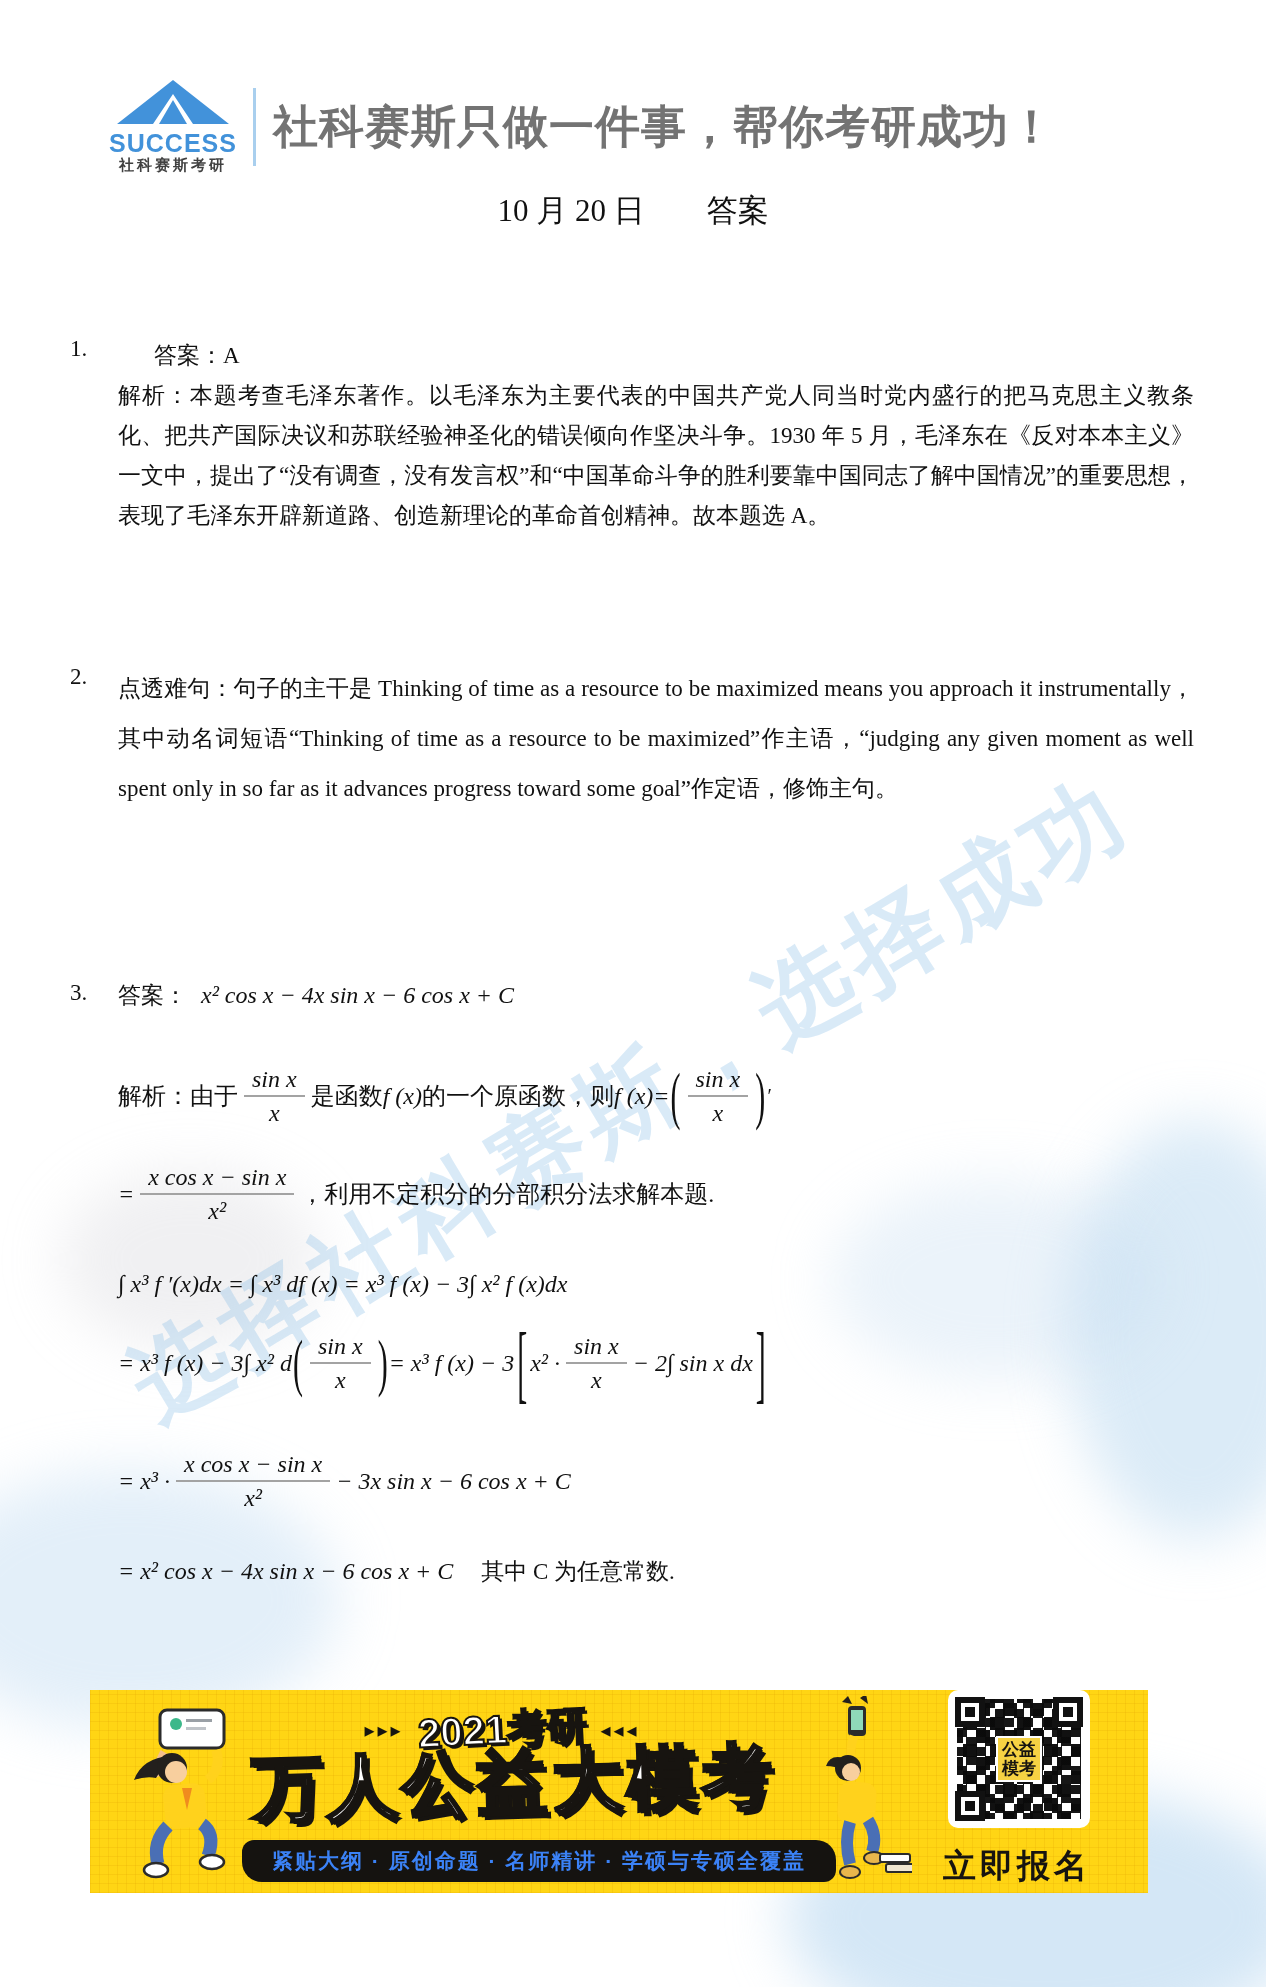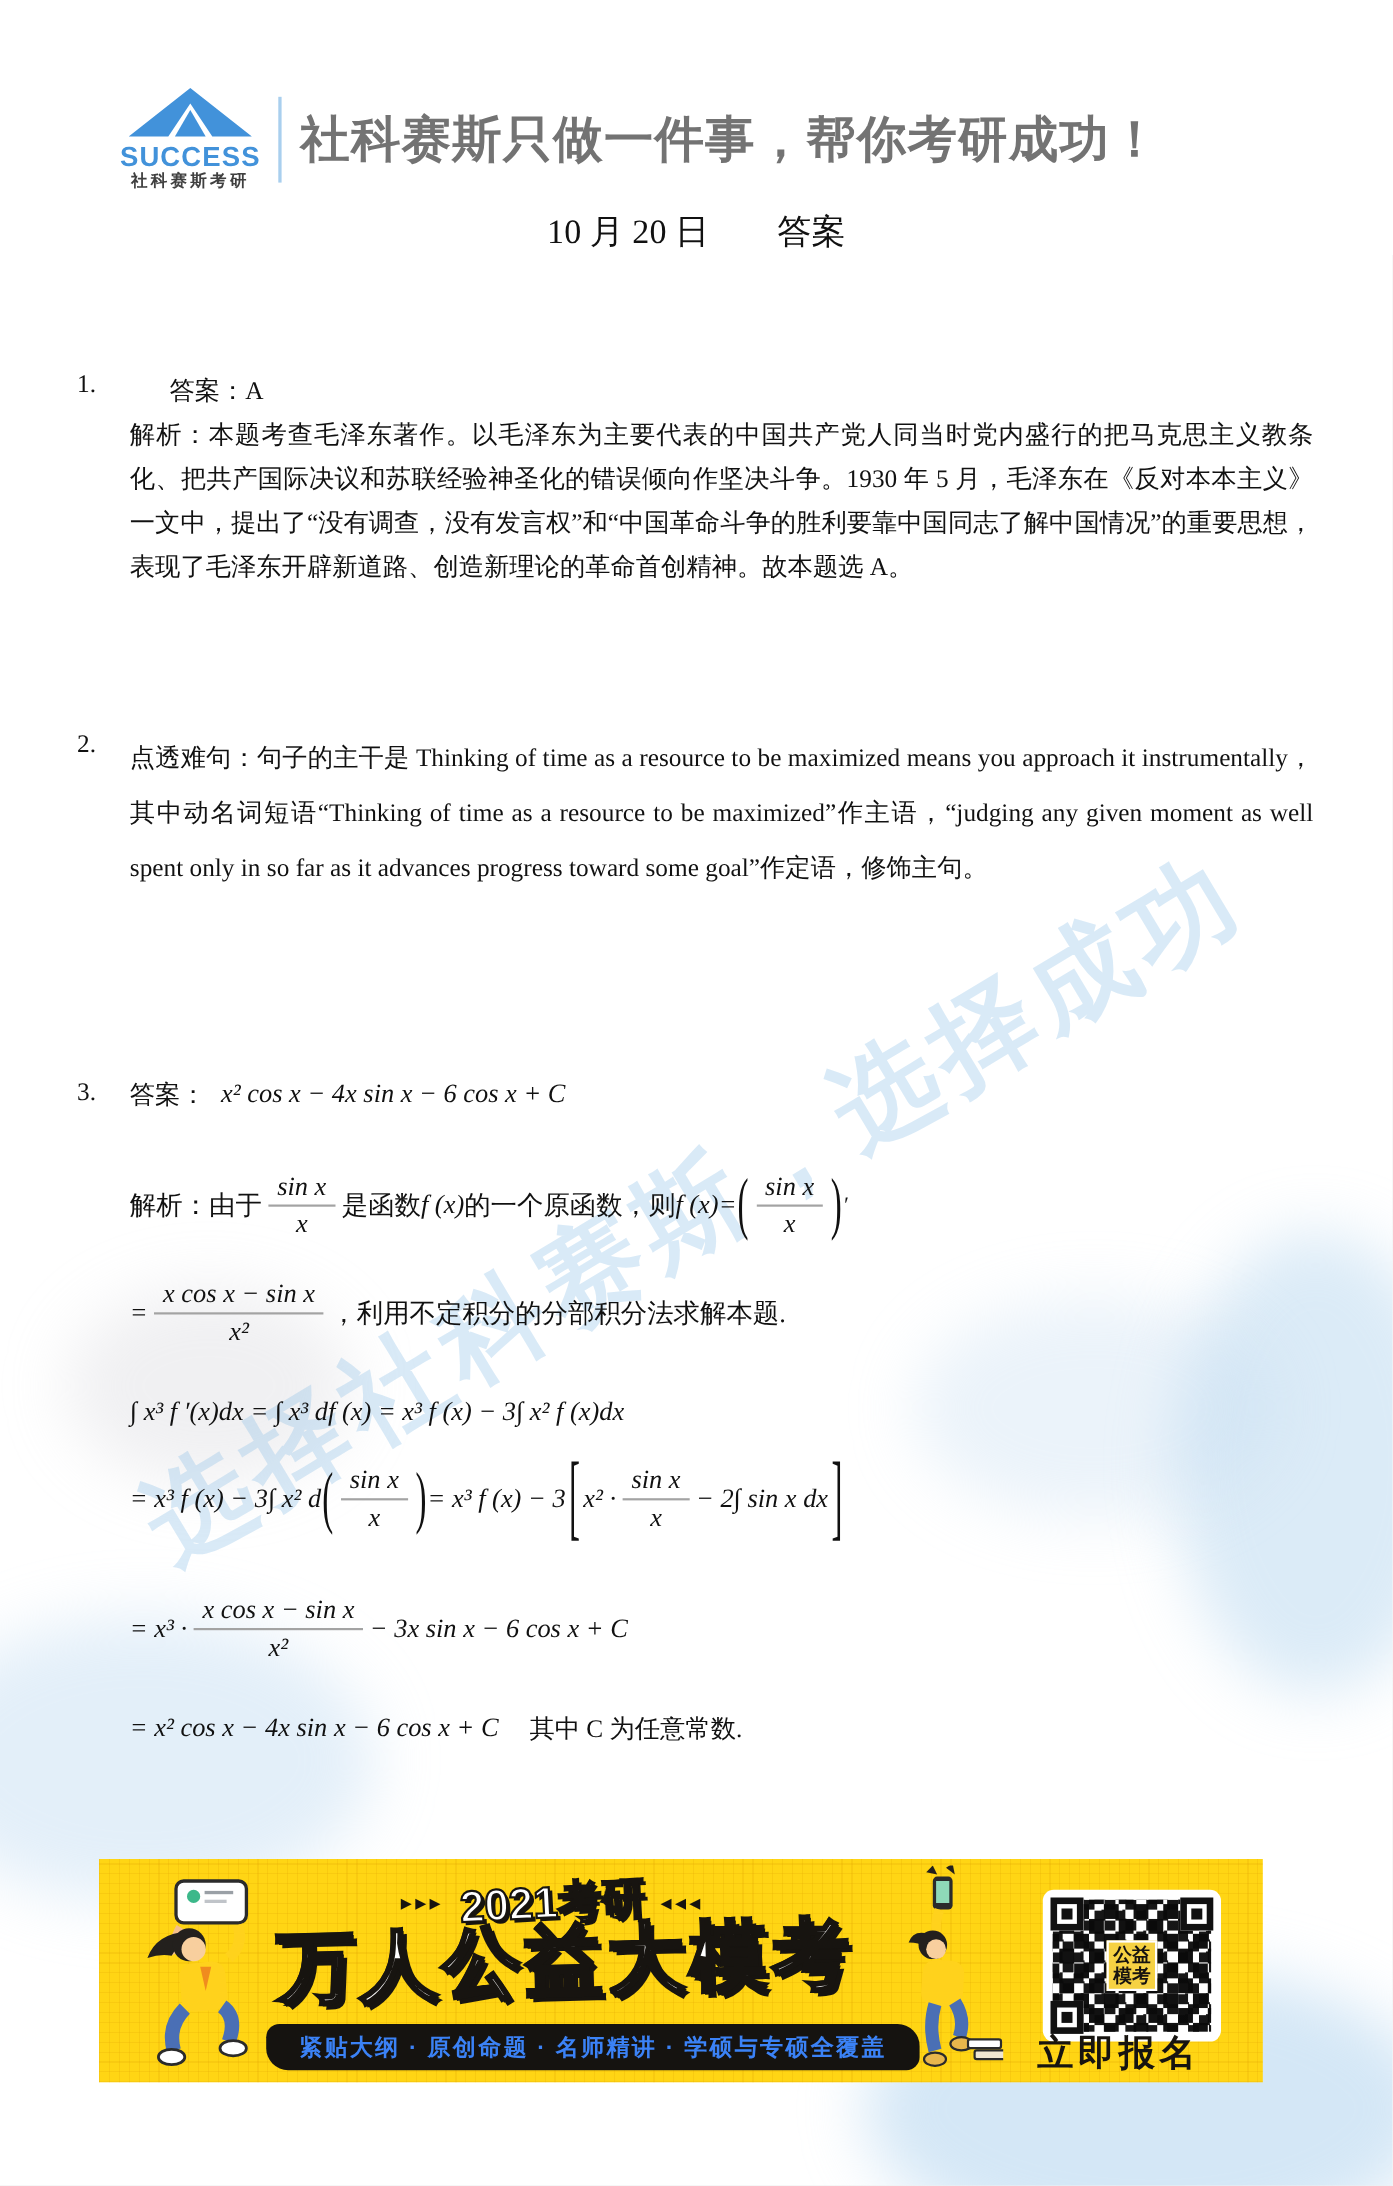--- a/index.html
+++ b/index.html
@@ -79,21 +79,21 @@
     font-weight:bold;font-size:70px;letter-spacing:5px;color:#fff;white-space:nowrap;
     -webkit-text-stroke:3px #171410;
     text-shadow:5px 5px 0 #171410,2px 2px 0 #171410,-1px -1px 0 #171410;
     transform:rotate(-1.5deg);}
   .pill{position:absolute;left:152px;top:150px;background:#151310;color:#3b82f6;
     font-family:"Liberation Sans",sans-serif;font-size:21px;font-weight:bold;
     padding:7px 30px;border-radius:12px 20px 12px 20px;letter-spacing:2px;white-space:nowrap;}
   .fig{position:absolute;}
   .fig-left{left:22px;top:16px;}
   .fig-right{left:712px;top:6px;}
-  .qr{position:absolute;left:858px;top:28px;width:162px;height:138px;background:#fff;
+  .qr{position:absolute;left:858px;top:0;width:142px;height:138px;background:#fff;
     border-radius:10px;padding:9px;box-sizing:border-box;}
   .qr-inner{position:relative;width:100%;height:100%;
     background:
       repeating-conic-gradient(rgba(10,10,10,.95) 0 25%, transparent 0 50%) 0 0/19px 19px,
       repeating-conic-gradient(#111 0 25%, #fff 0 50%) 6px 4px/27px 27px;}
   .eye{position:absolute;width:30px;height:30px;border:6px solid #111;background:#fff;box-sizing:border-box;}
   .eye b{position:absolute;left:4px;top:4px;width:10px;height:10px;background:#111;}
   .eye.tl{left:-2px;top:-2px;} .eye.tr{right:-2px;top:-2px;} .eye.bl{left:-2px;bottom:-2px;}
   .qr-label{position:absolute;left:50%;top:50%;transform:translate(-50%,-50%);
     width:42px;background:#f6d243;border:2px solid #fff;color:#171410;

